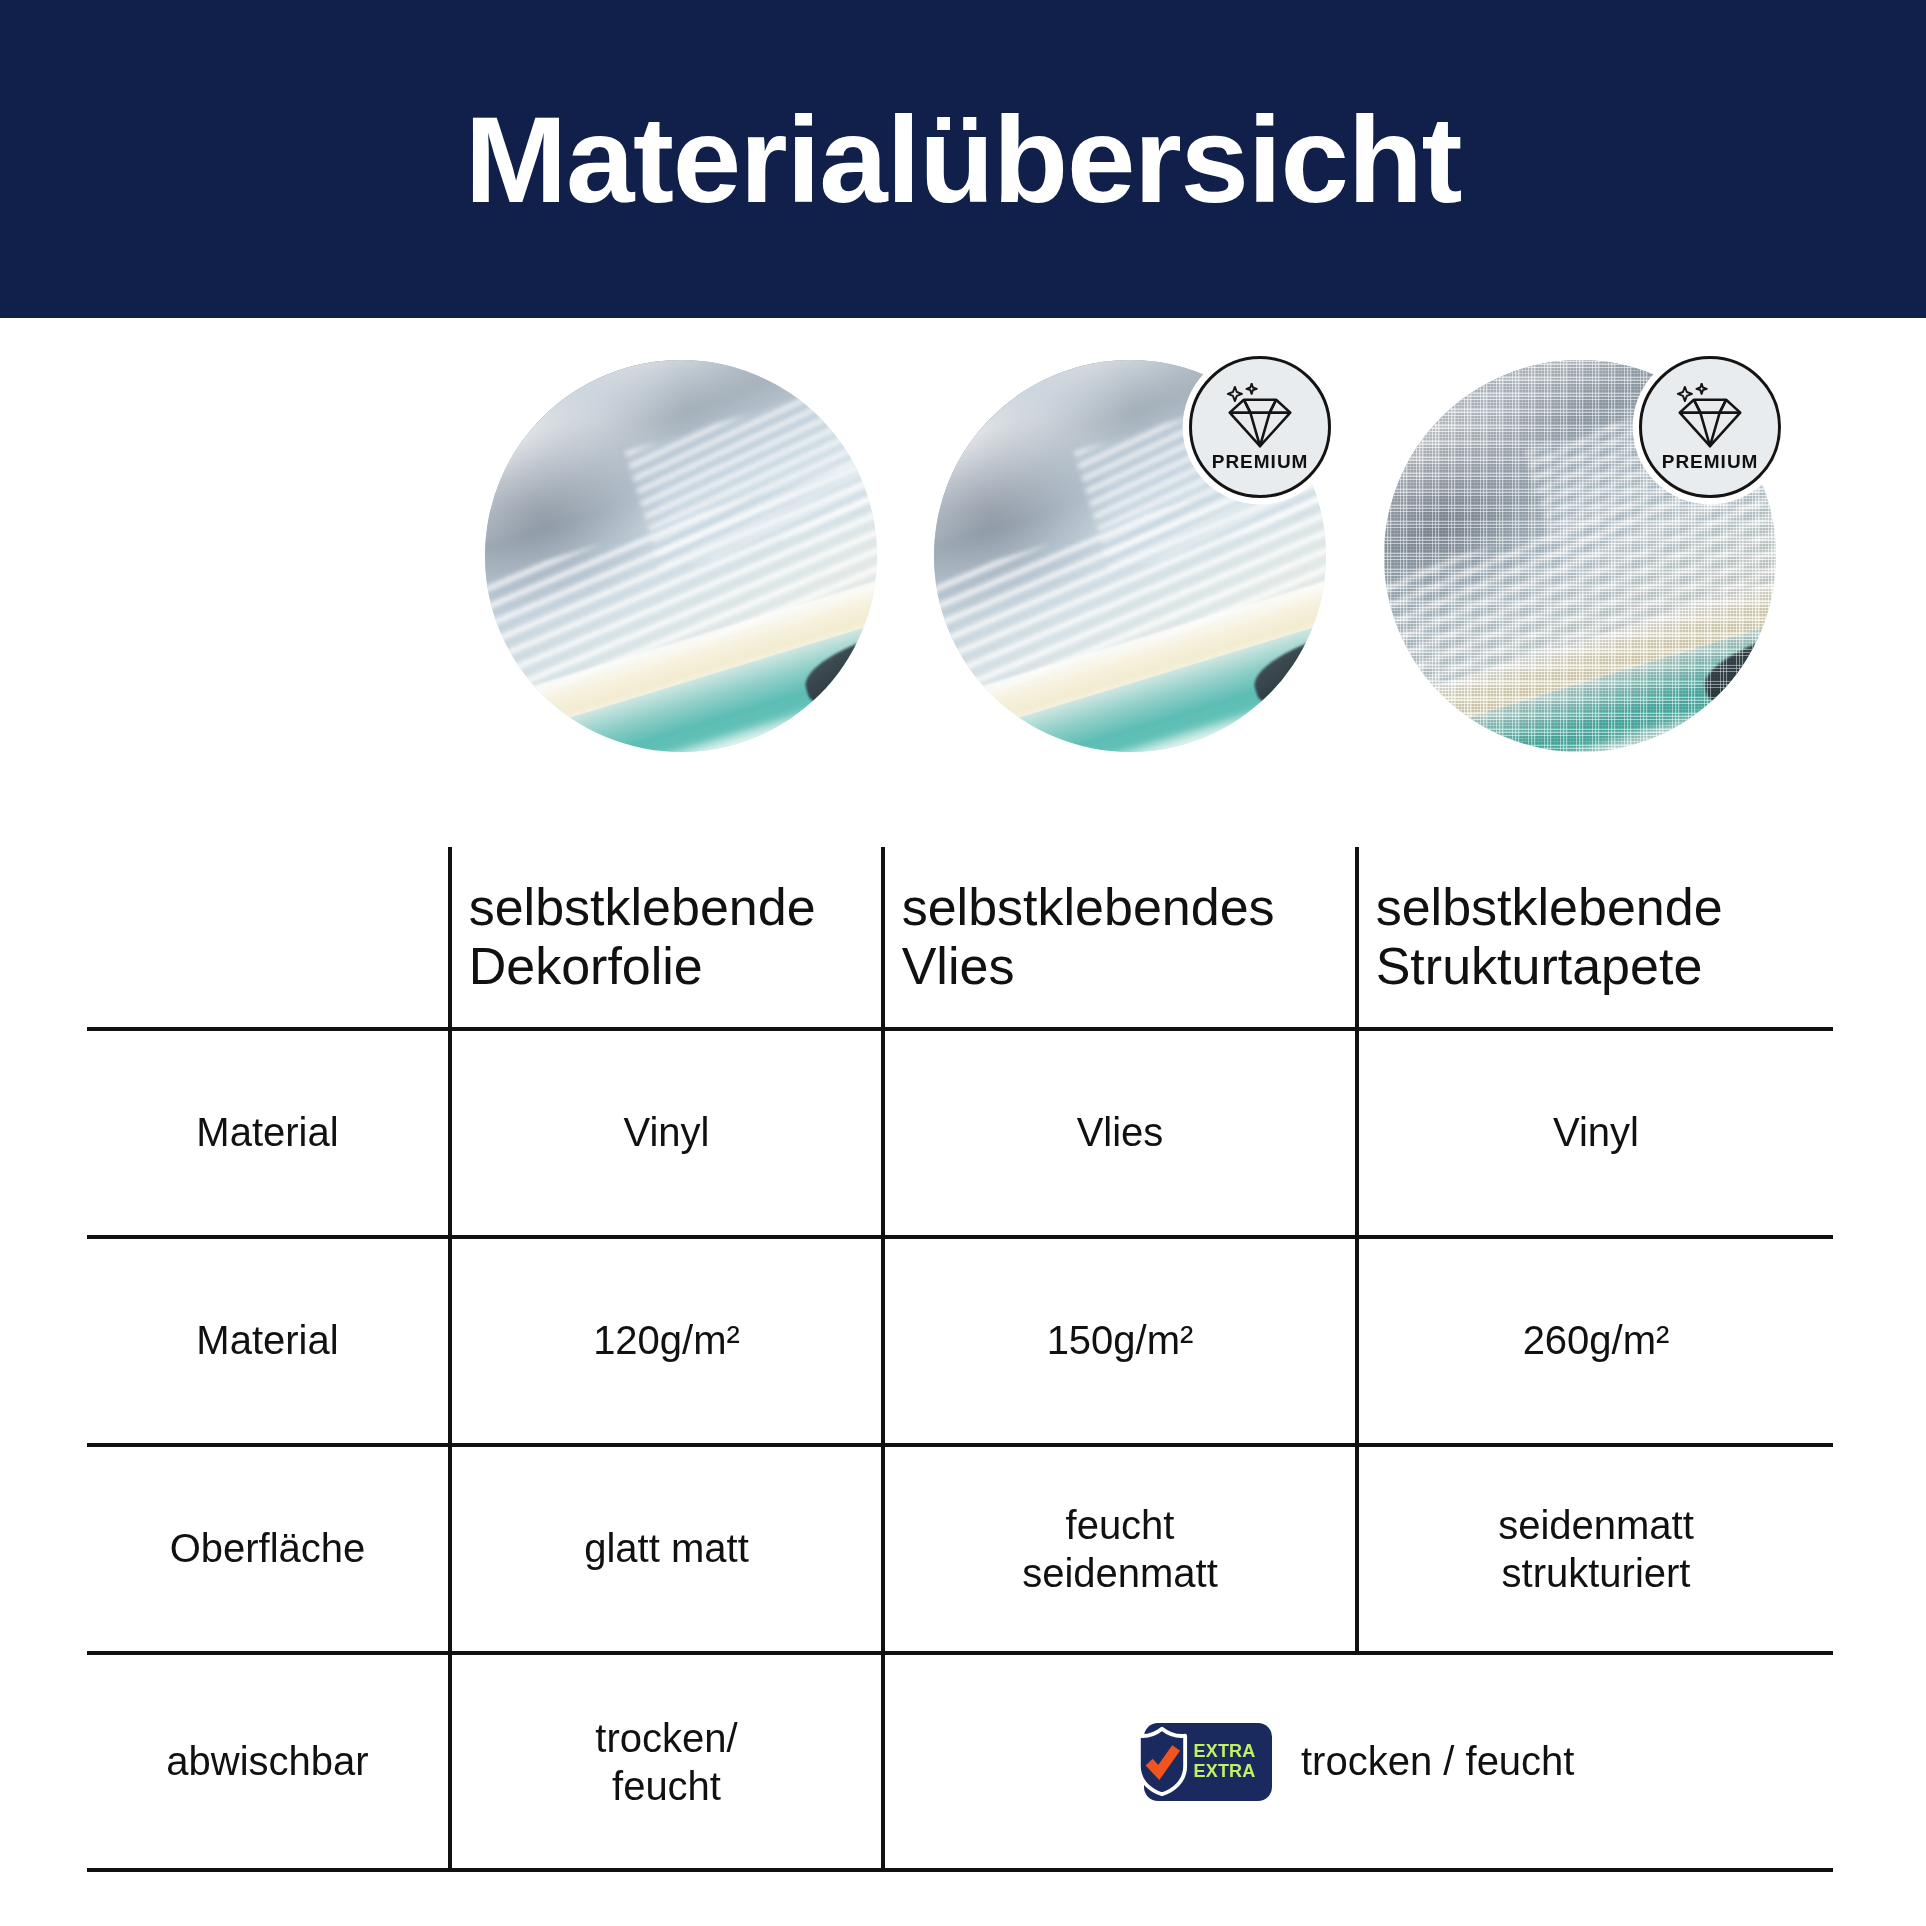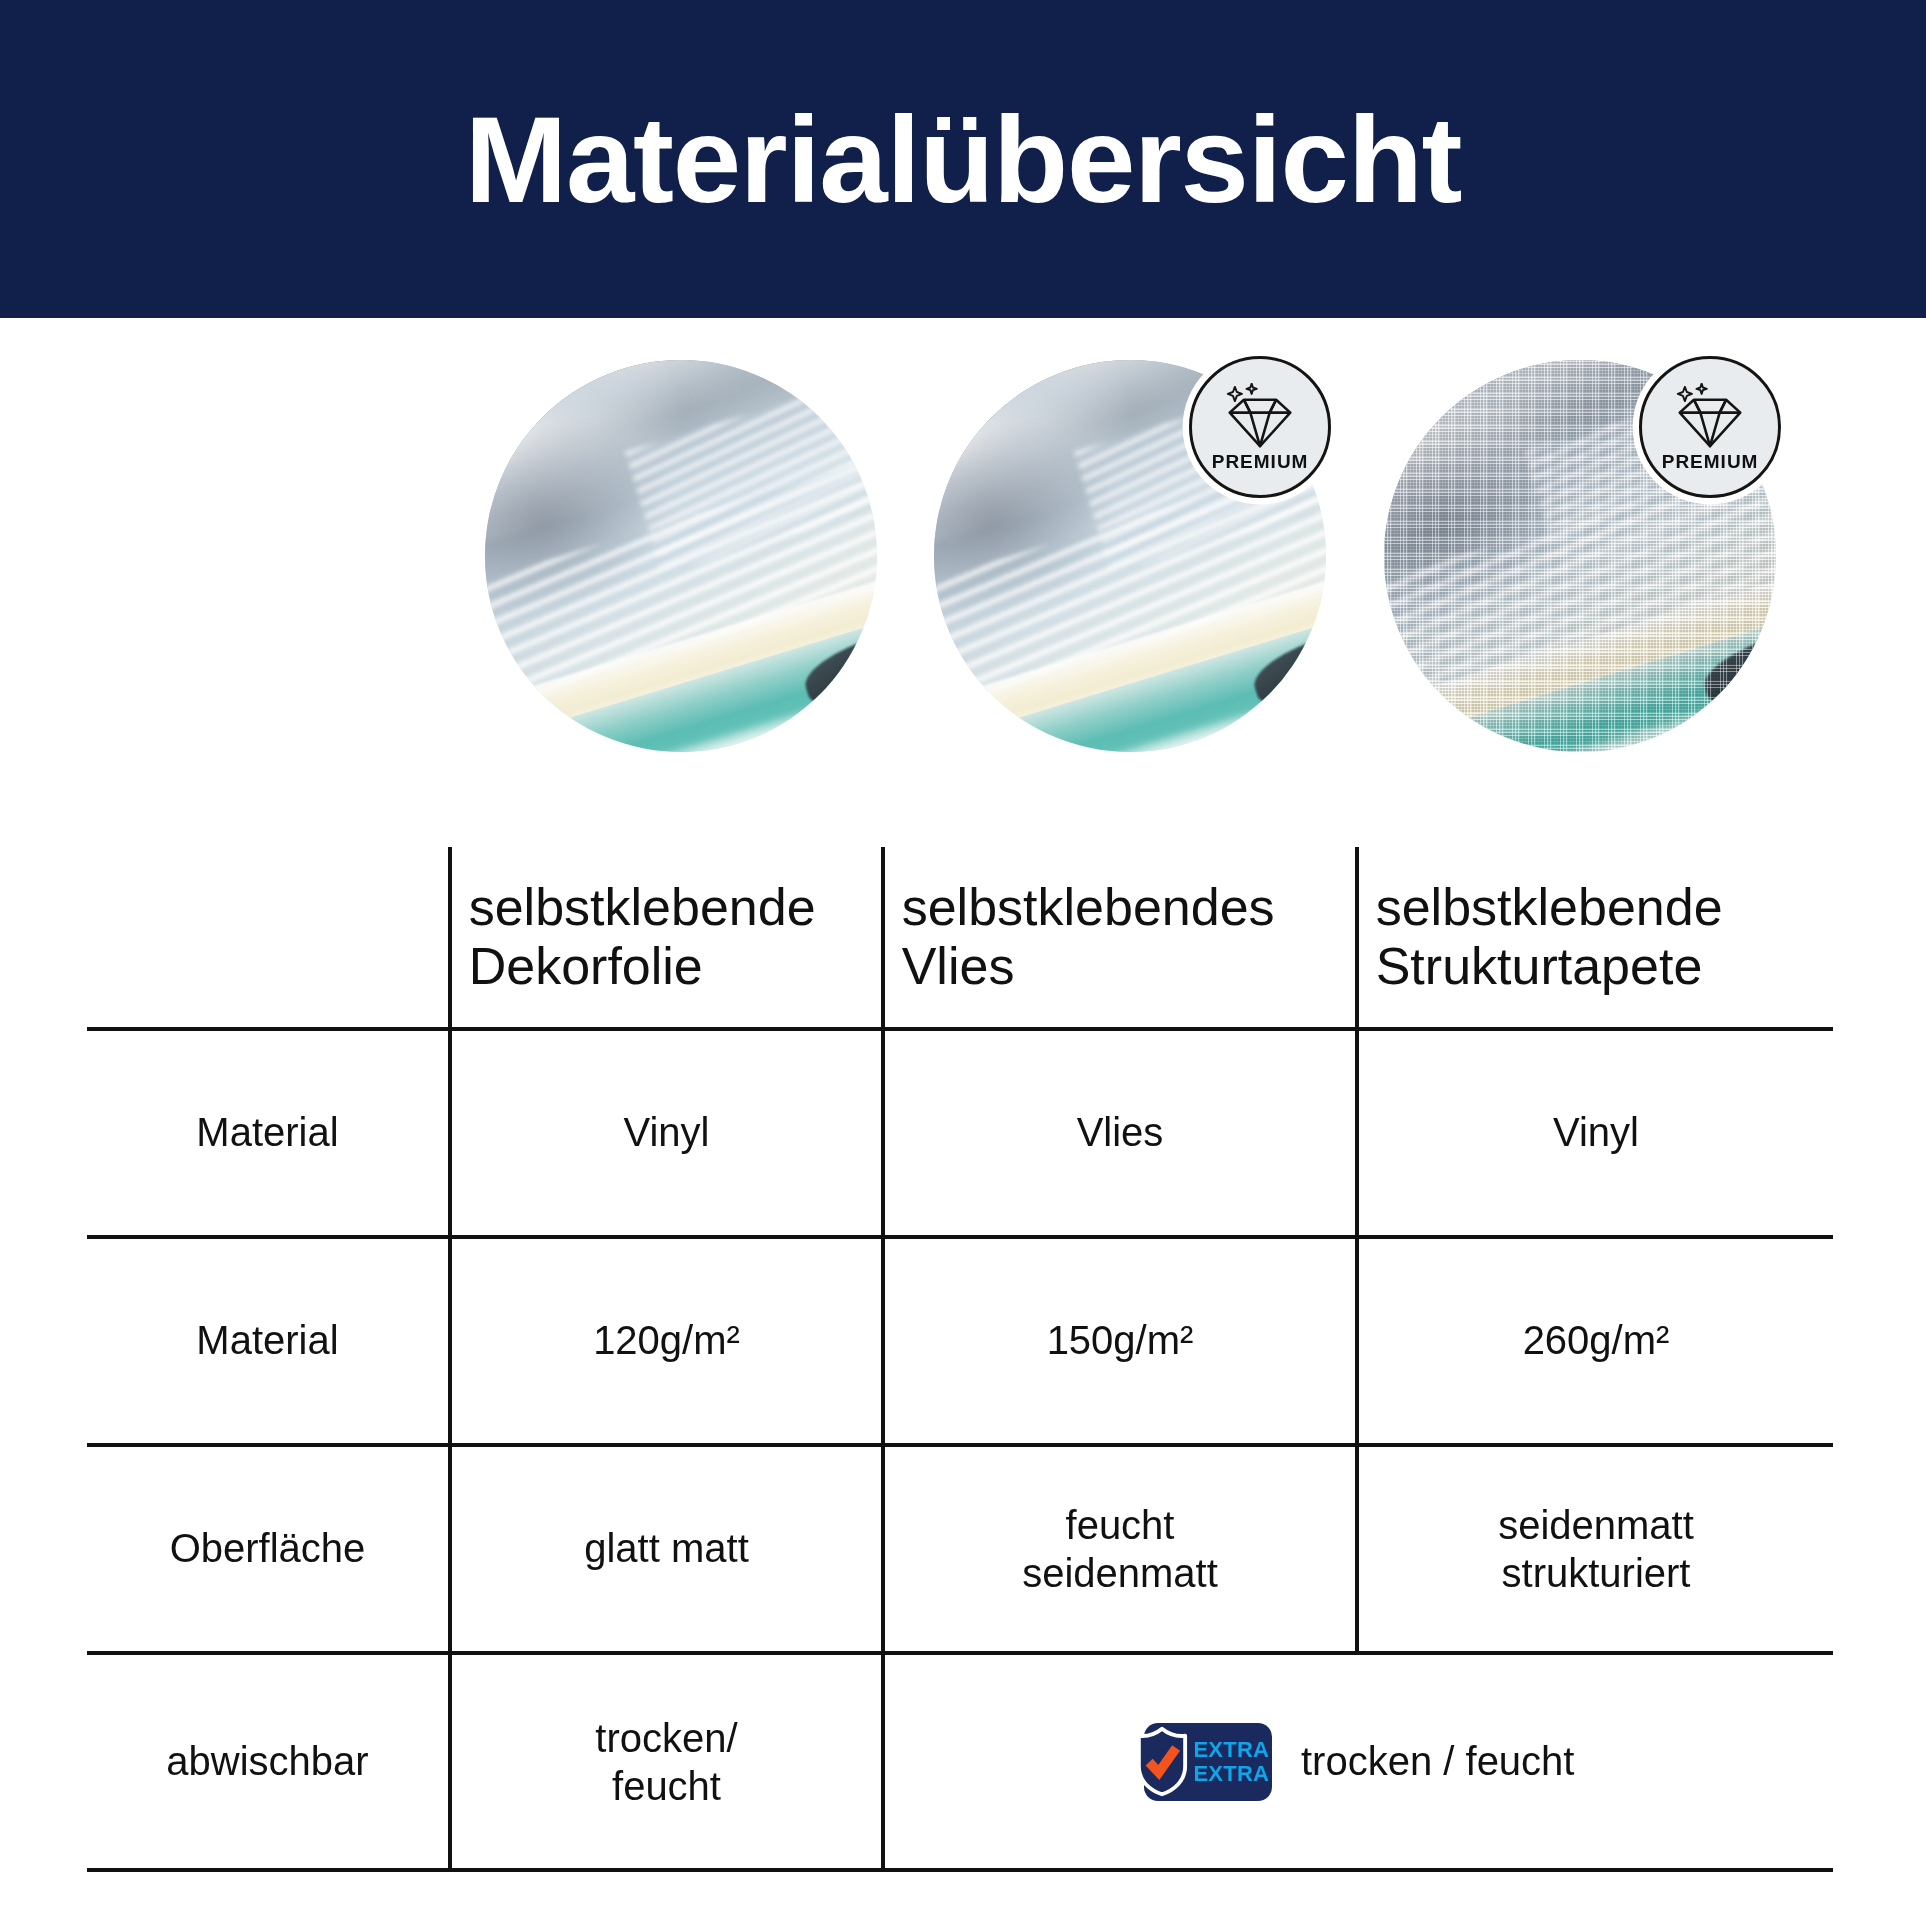--- a/index.html
+++ b/index.html
@@ -206,23 +206,23 @@
     background:#1b2a5e;
     border-radius:14px;
     display:flex;align-items:center;
     flex:0 0 auto;
   }
   .robust-shield{
     position:absolute;left:-9px;top:3.9px;width:54px;height:71px;
   }
   .robust-text{
     margin-left:50px;
-    color:#0ea5e9;
+    color:#bef264;
     font-weight:bold;
-    font-size:22px;
+    font-size:18px;
     line-height:1.06;
     letter-spacing:0.2px;
     text-align:left;
   }
   .robust-caption{font-size:40px;color:#111111;white-space:nowrap;}
 </style>
 </head>
 <body>
 
 <div class="page">

